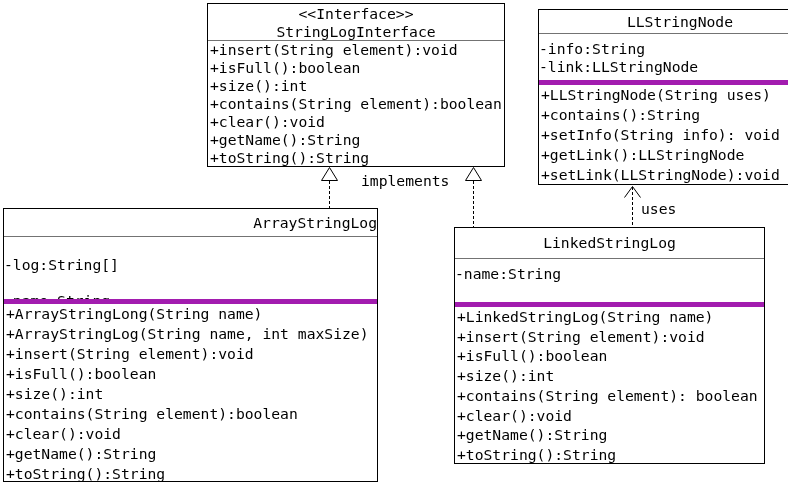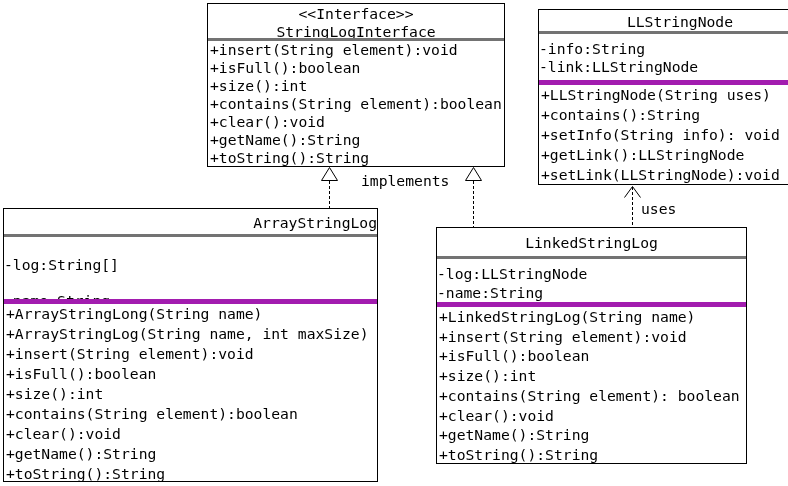--- a/index.html
+++ b/index.html
@@ -21,21 +21,21 @@
     position: absolute;
     box-sizing: border-box;
     background: #ffffff;
     border: 1px solid #000000;
     overflow: hidden;
   }
   .compartment {
     box-sizing: border-box;
   }
   .c-title {
-    border-bottom: 3px solid #737373;
+    border-bottom: 1px solid #737373;
     text-align: center;
     overflow: hidden;
   }
   .c-attrs {
     border-bottom: 5px solid #a21caf;
     overflow: hidden;
   }
   .c-methods {
     padding-left: 2px;
     overflow: hidden;
@@ -60,21 +60,21 @@
 
   
   .box-array { left: 3px; top: 208px; width: 375px; height: 274px; }
   .box-array .c-title { height: 28px; }
   .box-array .c-title div { line-height: 27px; text-align: right; }
   .box-array .c-attrs { height: 67px; padding-top: 2px; }
   .box-array .c-attrs div { line-height: 21px; margin-top: 15px; }
   .box-array .c-methods div { line-height: 20px; }
 
   
-  .box-linked { left: 436px; top: 227px; width: 311px; height: 237px; }
+  .box-linked { left: 454px; top: 227px; width: 311px; height: 237px; }
   .box-linked .c-title { height: 31px; }
   .box-linked .c-title div { line-height: 30px; }
   .box-linked .c-attrs { height: 48px; padding-top: 5px; }
   .box-linked .c-attrs div { line-height: 19px; }
   .box-linked .c-methods div { line-height: 19.7px; }
 
   .connectors {
     position: absolute;
     left: 0;
     top: 0;
@@ -162,21 +162,20 @@
         <div>+getName():String</div>
         <div>+toString():String</div>
       </div>
   </div>
 
   <div class="uml-box box-linked">
     <div class="compartment c-title">
         <div>LinkedStringLog</div>
       </div>
     <div class="compartment c-attrs">
-        <div>-log:LLStringNode</div>
         <div>-name:String</div>
       </div>
     <div class="compartment c-methods">
         <div>+LinkedStringLog(String name)</div>
         <div>+insert(String element):void</div>
         <div>+isFull():boolean</div>
         <div>+size():int</div>
         <div>+contains(String element): boolean</div>
         <div>+clear():void</div>
         <div>+getName():String</div>

